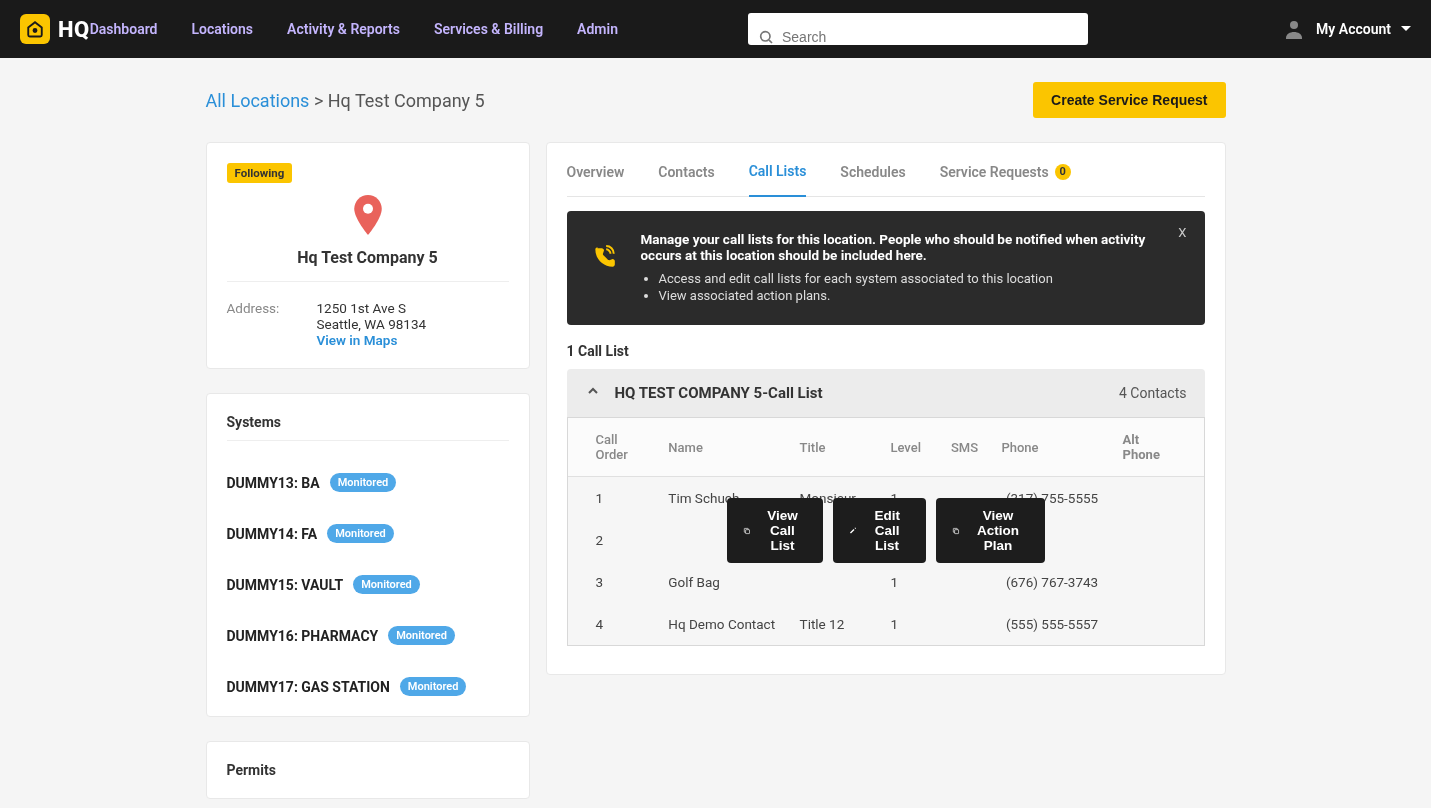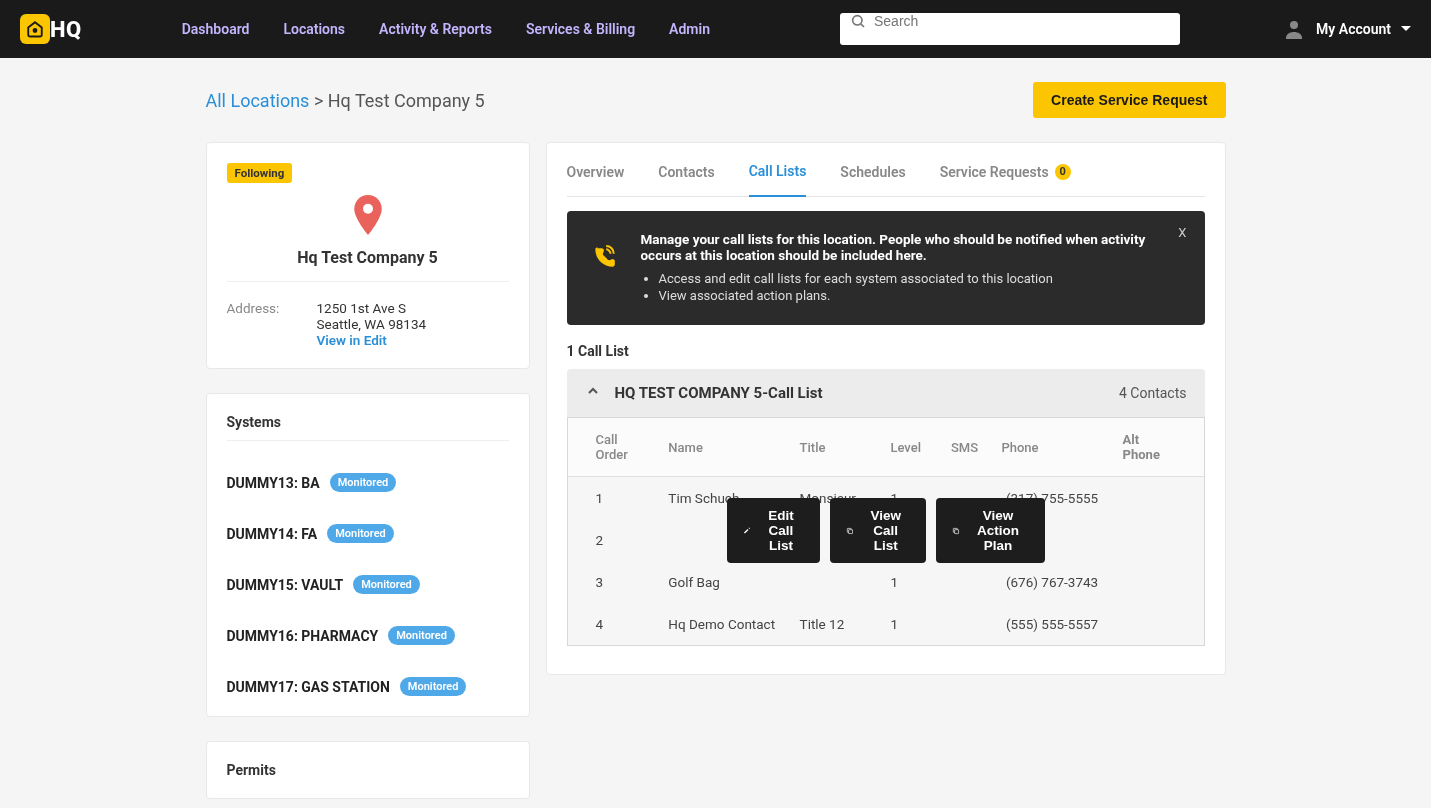--- a/index.html
+++ b/index.html
@@ -13,22 +13,21 @@
   .header {
     background: #1a1a1a;
     height: 58px;
     display: flex;
     align-items: center;
     padding: 0 20px;
   }
   .logo {
     display: flex;
     align-items: center;
-    gap: 0;
-    margin-right: 100px;
+    gap: 8px;
   }
   .logo-icon {
     width: 30px;
     height: 30px;
     background: #fbc500;
     border-radius: 6px;
     display: flex;
     align-items: center;
     justify-content: center;
   }
@@ -48,21 +47,21 @@
     font-size: 14px;
     cursor: pointer;
   }
   .search-box {
     margin-left: 130px;
     width: 340px;
     height: 32px;
     background: #fff;
     border-radius: 3px;
     display: flex;
-    align-items: flex-start;
+    align-items: flex-end;
     padding: 0 10px;
   }
   .search-box input {
     border: none;
     outline: none;
     flex: 1;
     font-size: 14px;
     margin-left: 8px;
   }
   .account {
@@ -324,21 +323,21 @@
               <path d="M12 0C6 0 1 5 1 11c0 8 11 21 11 21s11-13 11-21c0-6-5-11-11-11z"></path>
               <circle cx="12" cy="11" r="4" fill="#fff"></circle>
             </svg>
         </div>
         <div class="loc-title">Hq Test Company 5</div>
         <div class="addr-row">
           <div class="addr-label">Address:</div>
           <div class="addr-val">
             <div>1250 1st Ave S</div>
             <div>Seattle, WA 98134</div>
-            <div class="link">View in Edit</div>
+            <div class="link">View in Maps</div>
           </div>
         </div>
       </div>
 
       <div class="card sys-card">
         <div class="sys-title">Systems</div>
         <div id="sys-list">
             <div class="sys-item">
               <span class="sys-name">DUMMY13: BA</span>
               <span class="chip-monitored">Monitored</span>
@@ -466,37 +465,37 @@
                   <td class="col-level">1</td>
                   <td class="col-sms"></td>
                   <td class="col-phone" style="text-align: center;">(555) 555-5557</td>
                   <td class="col-alt"></td>
                 </tr>
               </tbody>
           </table>
 
           <div class="action-bar">
             <button class="btn-dark">
+              <svg width="14" height="14" viewBox="0 0 24 24" fill="none" stroke="#fff" stroke-width="2">
+                  <rect x="8" y="8" width="12" height="12" rx="1"></rect>
+                  <path d="M16 8V5a1 1 0 0 0-1-1H5a1 1 0 0 0-1 1v10a1 1 0 0 0 1 1h3"></path>
+                </svg>
+              <span>View Call List</span>
+            </button>
+            <button class="btn-dark">
               <svg width="14" height="14" viewBox="0 0 24 24" fill="#fff">
                   <path d="M3 17l3 3 11-11-3-3L3 17zm14-14l3 3 2-2-3-3-2 2z"></path>
                 </svg>
               <span>Edit Call List</span>
             </button>
             <button class="btn-dark">
               <svg width="14" height="14" viewBox="0 0 24 24" fill="none" stroke="#fff" stroke-width="2">
                   <rect x="8" y="8" width="12" height="12" rx="1"></rect>
                   <path d="M16 8V5a1 1 0 0 0-1-1H5a1 1 0 0 0-1 1v10a1 1 0 0 0 1 1h3"></path>
                 </svg>
-              <span>View Call List</span>
-            </button>
-            <button class="btn-dark">
-              <svg width="14" height="14" viewBox="0 0 24 24" fill="none" stroke="#fff" stroke-width="2">
-                  <rect x="8" y="8" width="12" height="12" rx="1"></rect>
-                  <path d="M16 8V5a1 1 0 0 0-1-1H5a1 1 0 0 0-1 1v10a1 1 0 0 0 1 1h3"></path>
-                </svg>
               <span>View Action Plan</span>
             </button>
           </div>
         </div>
 
       </div>
     </div>
   </div>
 </div>
 

